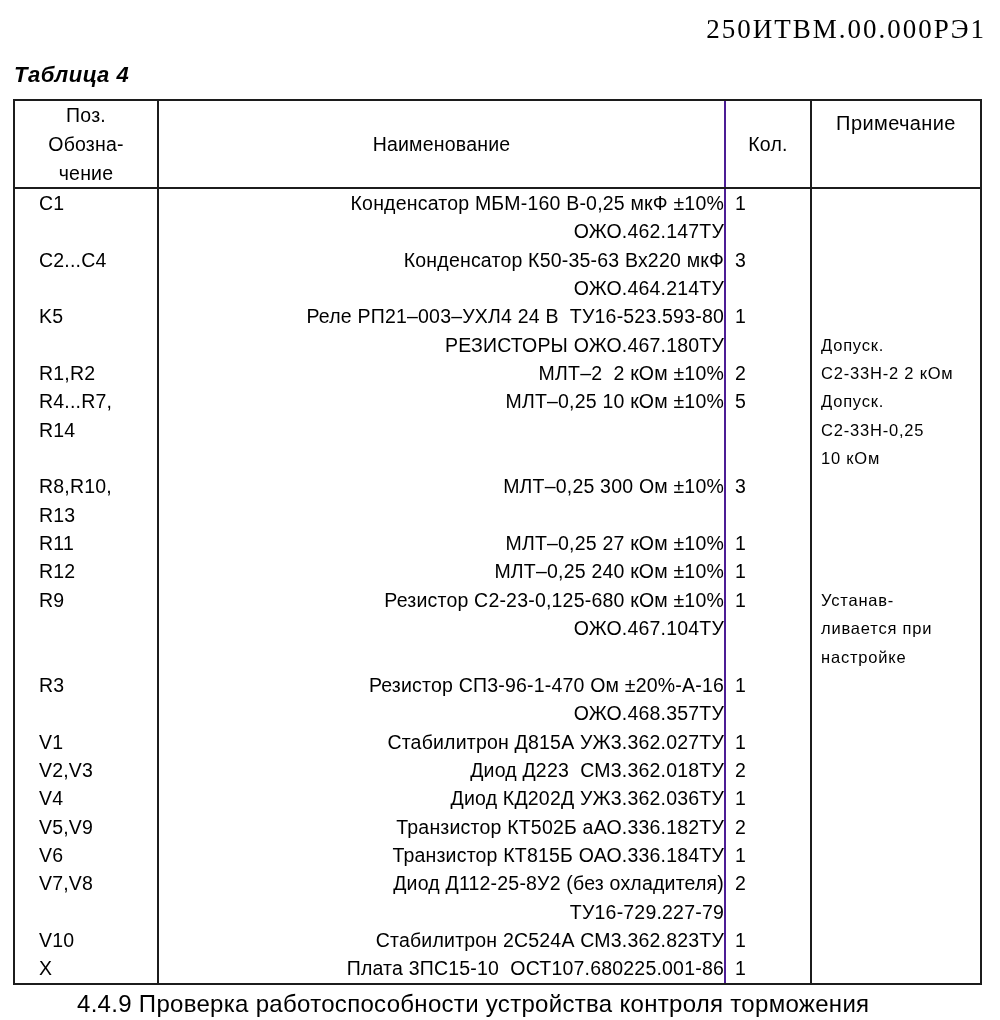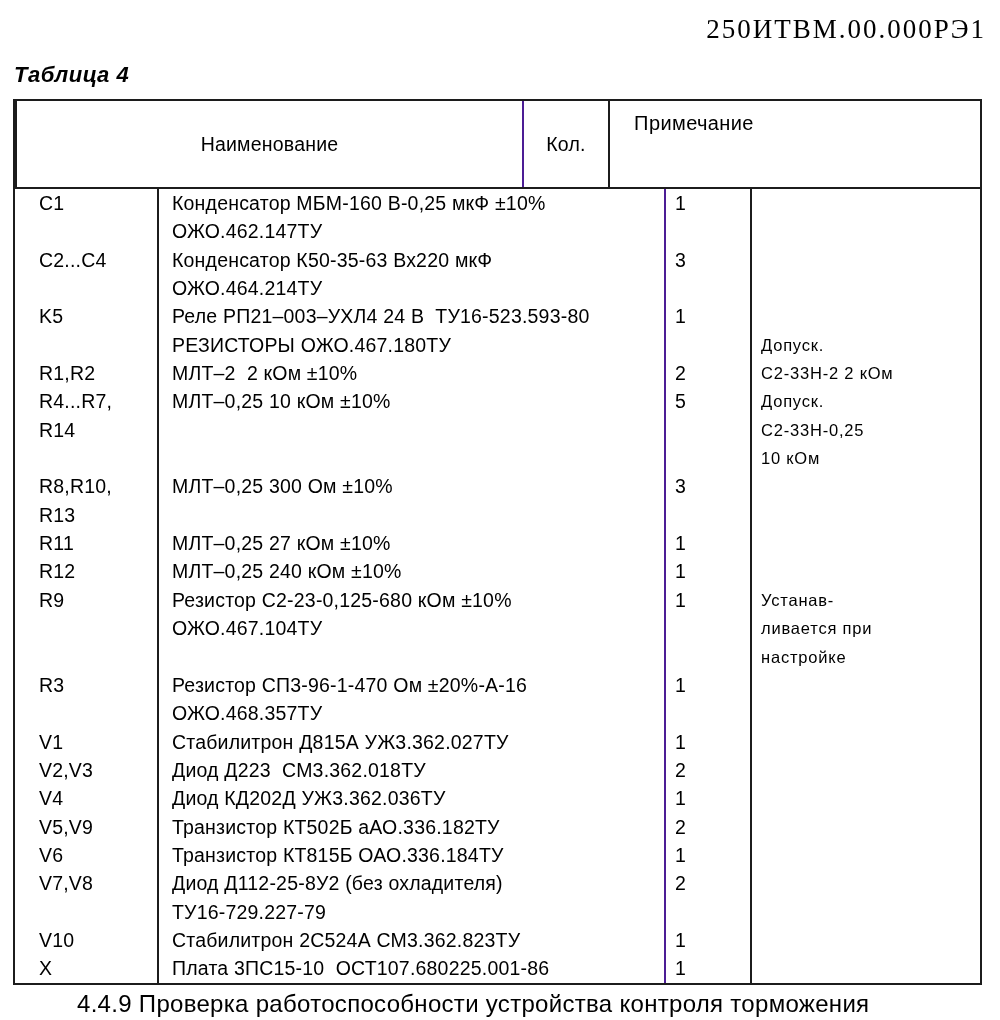--- a/index.html
+++ b/index.html
@@ -44,21 +44,21 @@
     background: #ffffff;
   }
   .thead {
     display: flex;
     height: 88px;
     border-bottom: 2px solid #1c1c1c;
     box-sizing: border-box;
   }
   .cell { box-sizing: border-box; overflow: hidden; white-space: pre; }
   .c-pos  { width: 142px; padding-left: 24px; }
-  .c-name { width: 507px; border-left: 2px solid #1c1c1c; padding-left: 13px; }
+  .c-name { width: 567px; border-left: 2px solid #1c1c1c; padding-left: 13px; text-align: right; }
   .c-qty  { width: 86px;  border-left: 2px solid #4c1d95; padding-left: 9px; }
   .c-note { width: 170px; border-left: 2px solid #1c1c1c; padding-left: 9px;
             font-size: 16.5px; letter-spacing: 0.8px; }
   .hcell { display: flex; align-items: center; justify-content: center; padding: 0; }
   .h-pos { flex-direction: column; line-height: 29px; }
   .h-note { align-items: flex-start; padding-top: 11px; font-size: 20px; letter-spacing: 0.4px; }
   .tbody .line { display: flex; height: 28.35px; }
   .tbody .cell { line-height: 28.35px; }
   .footer {
     position: absolute;
@@ -74,20 +74,25 @@
 <body>
 
 <div class="page">
 
   <div class="doc-code">250ИТВМ.00.000РЭ1</div>
 
   <div class="caption">Таблица 4</div>
 
   <div class="table">
     <div class="thead">
+      <div class="cell c-pos hcell h-pos">
+        <div>Поз.</div>
+        <div>Обозна-</div>
+        <div>чение</div>
+      </div>
       <div class="cell c-name hcell">Наименование</div>
       <div class="cell c-qty hcell">Кол.</div>
       <div class="cell c-note hcell h-note">Примечание</div>
     </div>
     <div class="tbody">
         <div class="line">
           <div class="cell c-pos">C1</div>
           <div class="cell c-name">Конденсатор МБМ-160 В-0,25 мкФ ±10%</div>
           <div class="cell c-qty">1</div>
           <div class="cell c-note"></div>

